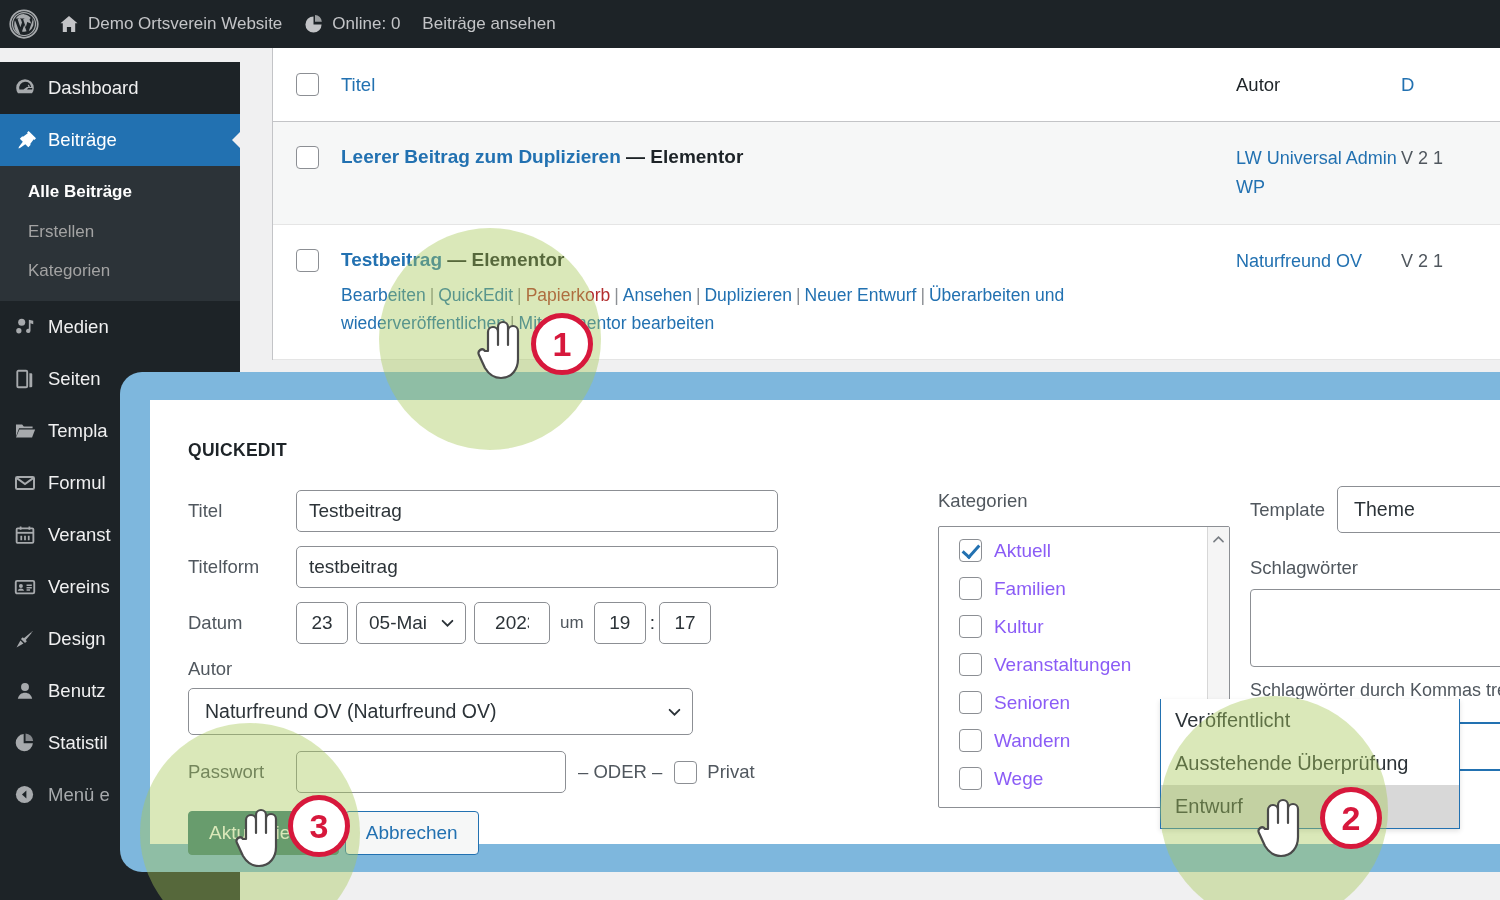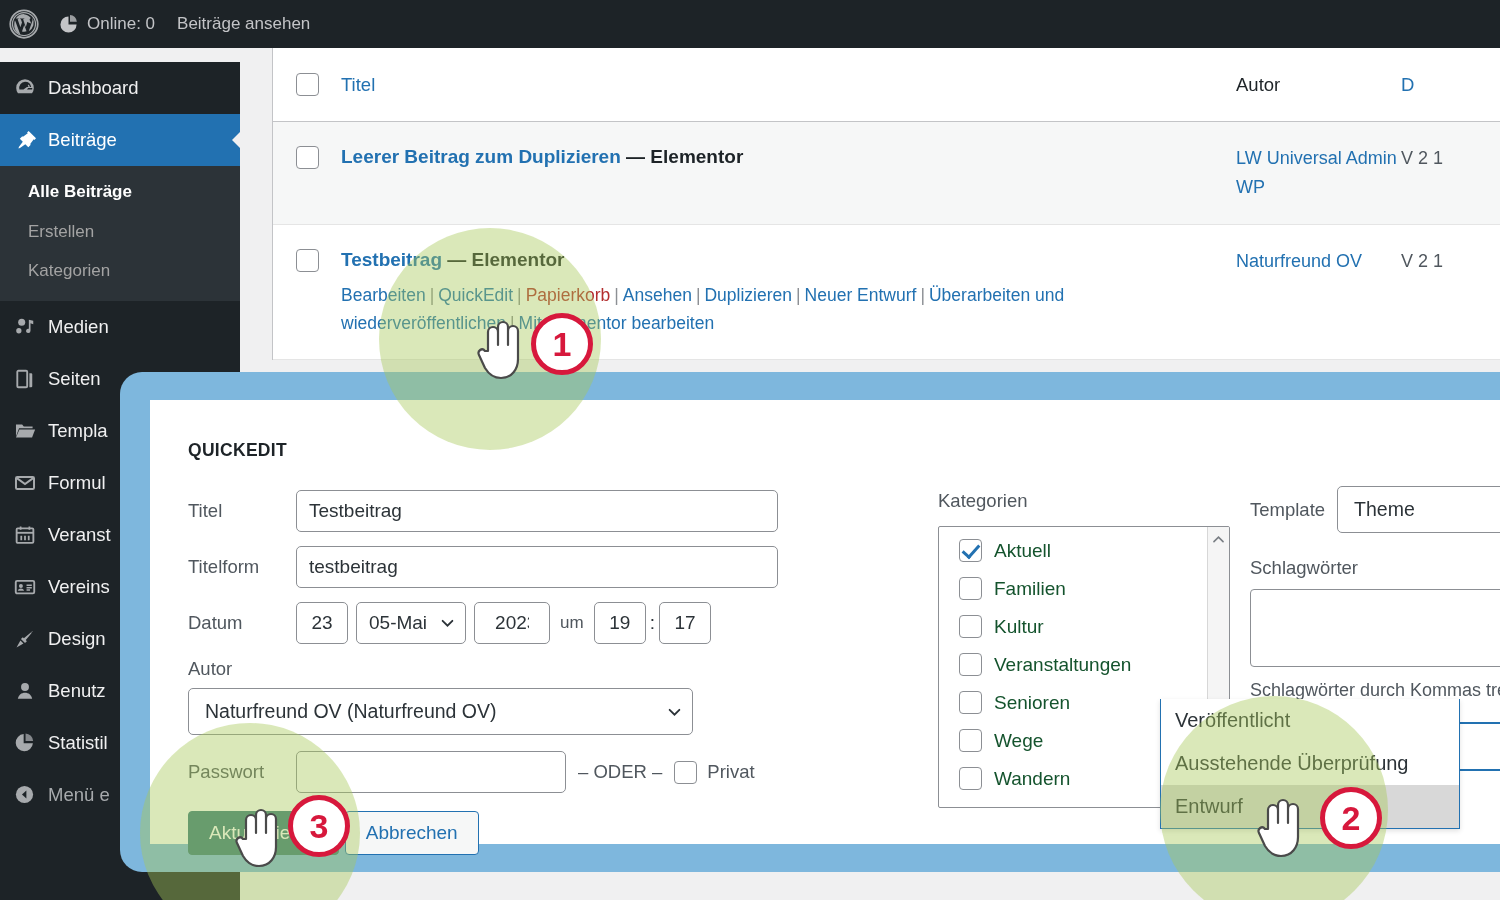--- a/index.html
+++ b/index.html
@@ -148,21 +148,21 @@
   }
   .cats-list { padding: 12px 0 0 20px; }
   .cat-item { display: flex; align-items: center; margin-bottom: 15px; }
   .cat-item .cb { margin-right: 12px; }
   .cat-item .cb.checked { border-color: #8c8f94; position: relative; }
   .cat-item .cb.checked::after {
     content: ""; position: absolute; left: 6px; top: 1px;
     width: 7px; height: 14px; border: solid #2271b1;
     border-width: 0 3px 3px 0; transform: rotate(42deg);
   }
-  .cat-label { font-size: 19px; color: #14532d; }
+  .cat-label { font-size: 19px; color: #8b5cf6; }
   .cats-scroll {
     position: absolute; right: 0; top: 0; width: 22px; height: 100%;
     background: #f5f5f5; border-left: 1px solid #d7d7d7;
     display: flex; flex-direction: column; justify-content: space-between; align-items: center;
     padding: 6px 0;
   }
   .cats-scroll svg { opacity: .75; }
 
   
   .qe-right { position: absolute; left: 1100px; top: 86px; width: 400px; }
@@ -209,20 +209,28 @@
 
   <div class="adminbar">
     <div class="ab-item wp-logo">
       <svg width="30" height="30" viewBox="0 0 24 24" aria-hidden="true">
         <circle cx="12" cy="12" r="11" fill="none" stroke="#a7aaad" stroke-width="1.4"></circle>
         <circle cx="12" cy="12" r="9.2" fill="none" stroke="#a7aaad" stroke-width="1"></circle>
         <path d="M4.2 12c0-1.1.2-2.2.6-3.1l4.3 11.7A8 8 0 0 1 4.2 12zm13.4-.4c0-.7-.3-1.3-.5-1.7-.3-.5-.6-1-.6-1.5s.4-1 1-1h.1A7.9 7.9 0 0 0 12 4.1a7.9 7.9 0 0 0-6.6 3.5h.5c.6 0 1.6-.1 1.6-.1.3 0 .4.5.1.5 0 0-.3 0-.7.1l2.2 6.5 1.3-3.9-.9-2.6-.6-.1c-.3 0-.3-.5 0-.5 0 0 1 .1 1.5.1.6 0 1.6-.1 1.6-.1.3 0 .4.5 0 .5 0 0-.3 0-.7.1l2.1 6.4.6-2c.3-.9.5-1.5.5-2.1zm-5.4 1.1l-1.8 5.2c.5.2 1.1.2 1.7.2.7 0 1.4-.1 2-.3l-.1-.1-1.8-5zm6.6-4.4c0 .6-.1 1.2-.4 2l-2.6 7.4a8 8 0 0 0 3-10.8z" fill="#a7aaad"></path>
       </svg>
     </div>
 
+    <div class="ab-item">
+      <span class="glyph">
+        <svg width="20" height="20" viewBox="0 0 20 20" aria-hidden="true">
+          <path d="M10 2 1.5 9.3h2.3V18h4.1v-5h4.2v5h4.1V9.3h2.3z" fill="#c3c4c7"></path>
+        </svg>
+      </span>
+      <span>Demo Ortsverein Website</span>
+    </div>
 
     <div class="ab-item">
       <span class="glyph">
         <svg width="19" height="19" viewBox="0 0 20 20" aria-hidden="true">
           <path d="M10 1.5a8.5 8.5 0 1 0 8.5 8.5H10z" fill="#c3c4c7"></path>
           <path d="M11.6 0v7.2h7.2A7.6 7.6 0 0 0 11.6 0z" fill="#9a9da0"></path>
         </svg>
       </span>
       <span>Online: 0</span>
     </div>
@@ -504,25 +512,25 @@
             <div class="cat-item">
               <span class="cb"></span>
               <span class="cat-label">Veranstaltungen</span>
             </div>
             <div class="cat-item">
               <span class="cb"></span>
               <span class="cat-label">Senioren</span>
             </div>
             <div class="cat-item">
               <span class="cb"></span>
+              <span class="cat-label">Wandern</span>
+            </div>
+            <div class="cat-item">
+              <span class="cb"></span>
               <span class="cat-label">Wege</span>
-            </div>
-            <div class="cat-item">
-              <span class="cb"></span>
-              <span class="cat-label">Wandern</span>
             </div>
           </div>
           <div class="cats-scroll">
             <svg width="13" height="13" viewBox="0 0 12 12">
               <path d="M1.8 8 6 3.8 10.2 8" fill="none" stroke="#50575e" stroke-width="1.5" stroke-linecap="round"></path>
             </svg>
             <svg width="13" height="13" viewBox="0 0 12 12">
               <path d="M1.8 4 6 8.2 10.2 4" fill="none" stroke="#50575e" stroke-width="1.5" stroke-linecap="round"></path>
             </svg>
           </div>

